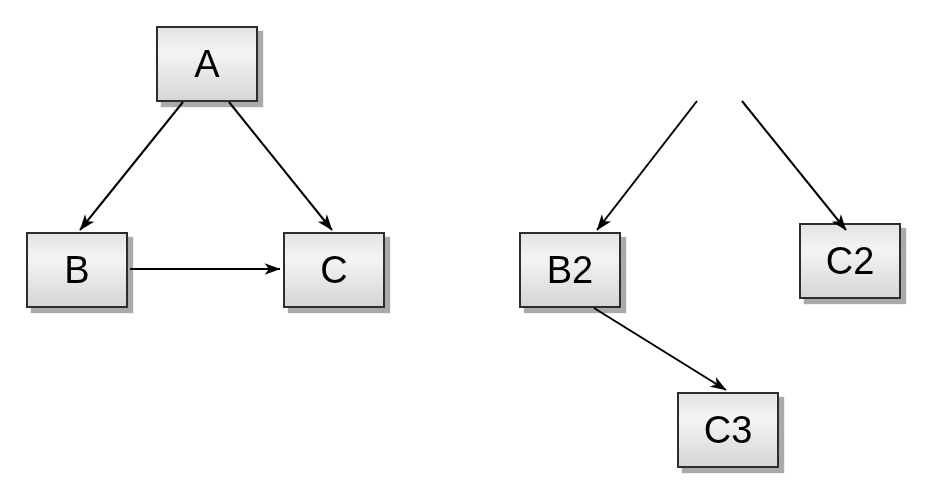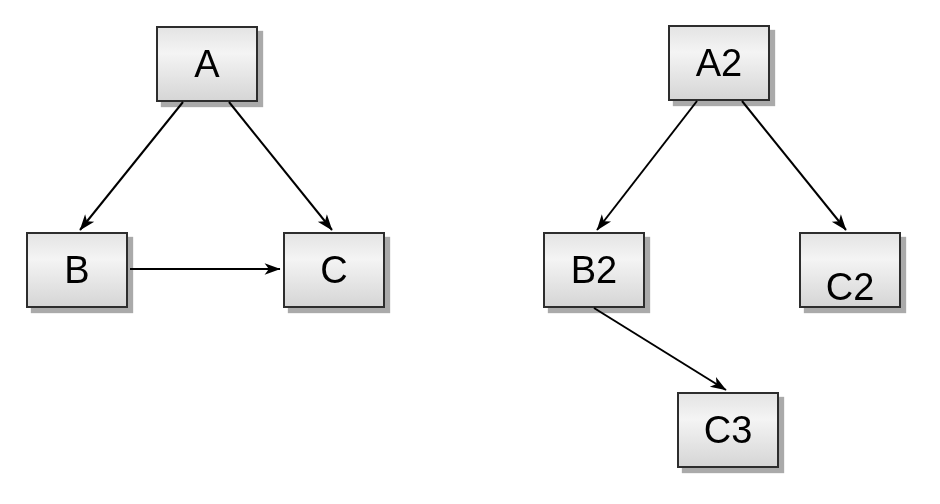--- a/index.html
+++ b/index.html
@@ -29,22 +29,22 @@
     font-size: 38px;
     color: #000000;
     line-height: 1;
     user-select: none;
   }
   
   #node-A  { left: 156px; top: 26px;  }
   #node-B  { left: 26px;  top: 232px; }
   #node-C  { left: 283px; top: 232px; }
   #node-A2 { left: 668px; top: 25px;  }
-  #node-B2 { left: 543px; top: 232px; }
-  #node-C2 { left: 799px; top: 232px; align-items: flex-end; }
+  #node-B2 { left: 519px; top: 232px; }
+  #node-C2 { left: 799px; top: 223px; }
   #node-C3 { left: 677px; top: 392px; text-align: right; }
   #edges-layer {
     position: absolute;
     left: 0;
     top: 0;
     pointer-events: none;
   }
   .edge-line {
     stroke: #000000;
     stroke-width: 2;
@@ -59,23 +59,20 @@
   <div class="node" id="node-A">
     <span>A</span>
   </div>
   <div class="node" id="node-B">
     <span>B</span>
   </div>
   <div class="node" id="node-C">
     <span>C</span>
   </div>
 
-  <div class="node" id="node-A2">
-    <span>A2</span>
-  </div>
   <div class="node" id="node-B2">
     <span>B2</span>
   </div>
   <div class="node" id="node-C2">
     <span>C2</span>
   </div>
   <div class="node" id="node-C3">
     <span>C3</span>
   </div>
 

